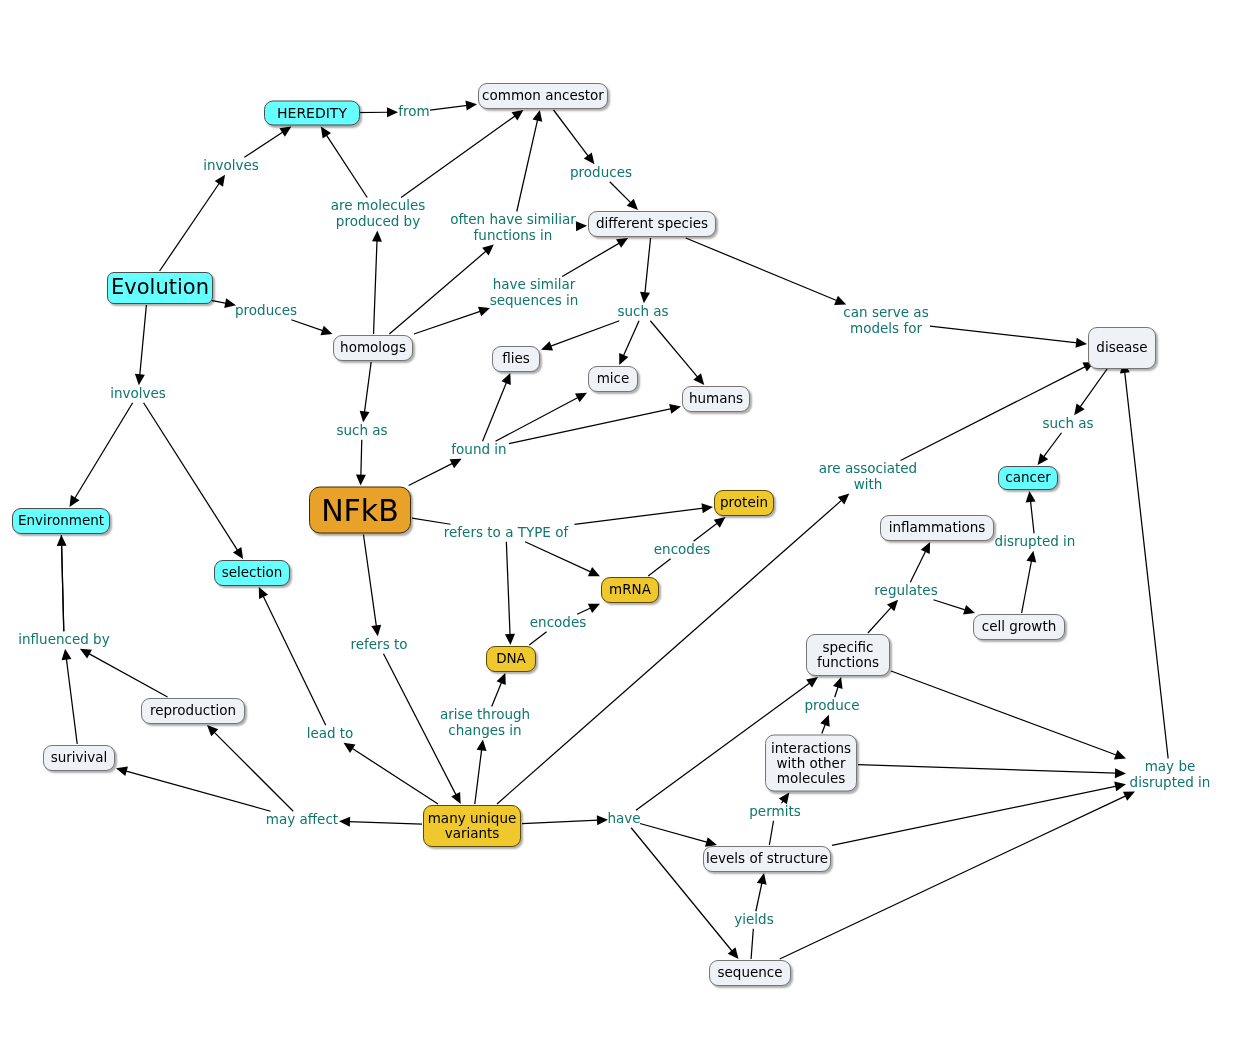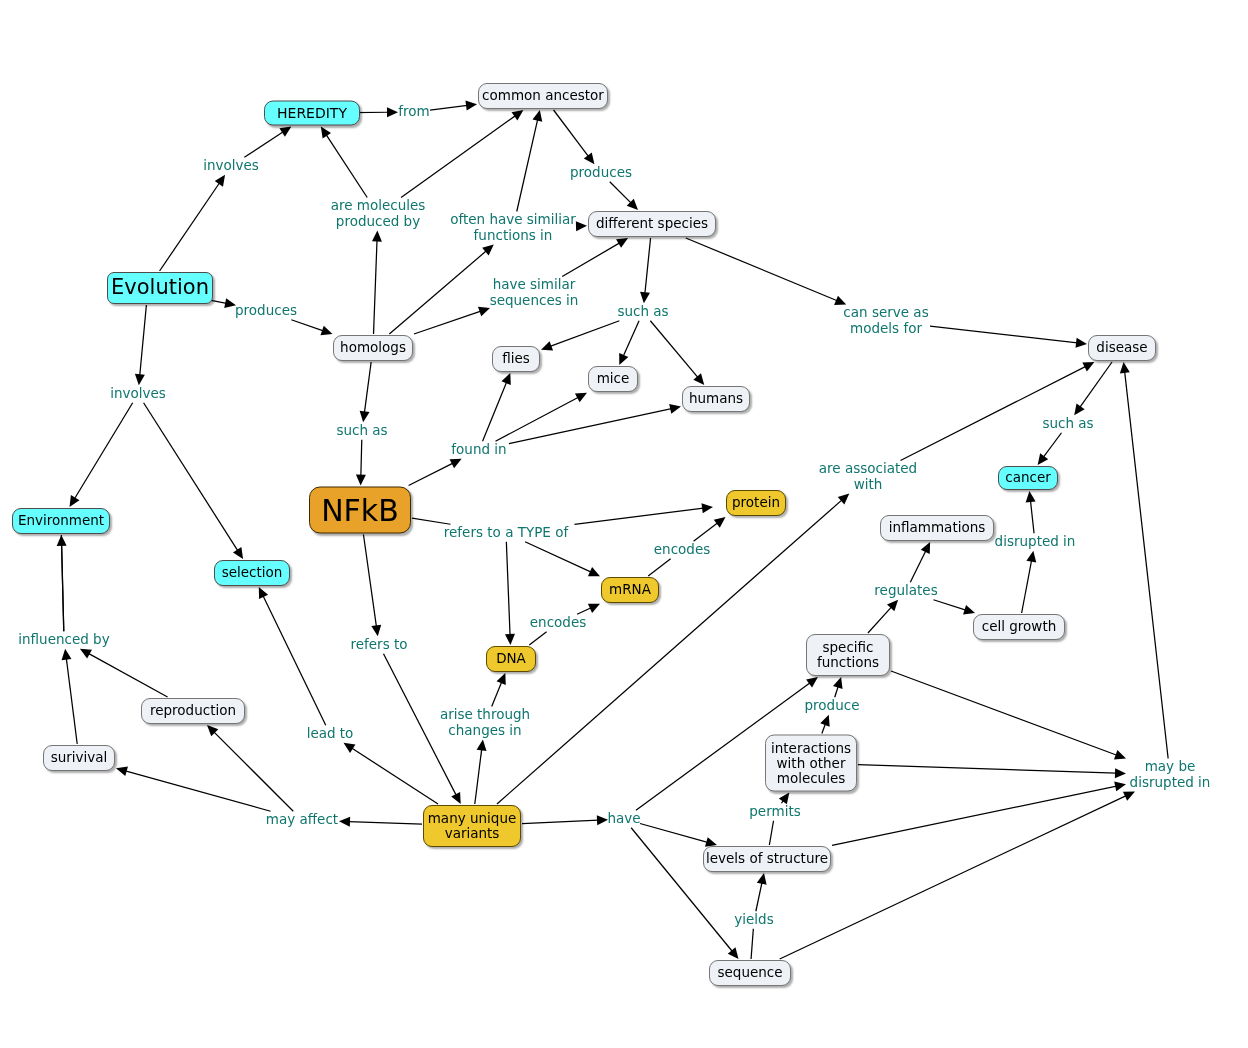--- a/index.html
+++ b/index.html
@@ -237,24 +237,24 @@
       <div class="node n-cyan n-heredity" style="left: 312px; top: 113px; width: 96px; height: 25px;">HEREDITY</div>
       <div class="node n-plain" style="left: 543px; top: 96px; width: 130px; height: 26px;">common ancestor</div>
       <div class="node n-plain" style="left: 652px; top: 224px; width: 128px; height: 26px;">different species</div>
       <div class="node n-plain" style="left: 373px; top: 348px; width: 80px; height: 26px;">homologs</div>
       <div class="node n-plain" style="left: 516px; top: 359px; width: 48px; height: 26px;">flies</div>
       <div class="node n-plain" style="left: 613px; top: 379px; width: 50px; height: 26px;">mice</div>
       <div class="node n-plain" style="left: 716px; top: 399px; width: 68px; height: 26px;">humans</div>
       <div class="node n-cyan" style="left: 61px; top: 521px; width: 98px; height: 26px;">Environment</div>
       <div class="node n-cyan" style="left: 252px; top: 573px; width: 76px; height: 26px;">selection</div>
       <div class="node n-orange" style="left: 360px; top: 510px; width: 102px; height: 47px;">NFkB</div>
-      <div class="node n-yellow" style="left: 744px; top: 503px; width: 60px; height: 26px; margin-left: 12px;">protein</div>
+      <div class="node n-yellow" style="left: 744px; top: 503px; width: 60px; height: 26px;">protein</div>
       <div class="node n-yellow" style="left: 630px; top: 590px; width: 58px; height: 26px;">mRNA</div>
       <div class="node n-yellow" style="left: 511px; top: 659px; width: 50px; height: 26px;">DNA</div>
-      <div class="node n-plain" style="left: 1122px; top: 348px; width: 68px; height: 26px;">disease</div>
+      <div class="node n-plain" style="left: 1122px; top: 348px; width: 68px; height: 42px;">disease</div>
       <div class="node n-cyan" style="left: 1028px; top: 478px; width: 60px; height: 24px;">cancer</div>
       <div class="node n-plain" style="left: 937px; top: 528px; width: 114px; height: 26px;">inflammations</div>
       <div class="node n-plain" style="left: 1019px; top: 627px; width: 92px; height: 26px;">cell growth</div>
       <div class="node n-plain" style="left: 848px; top: 655px; width: 84px; height: 42px;">specific
 functions</div>
       <div class="node n-plain" style="left: 811px; top: 763px; width: 92px; height: 57px;">interactions
 with other
 molecules</div>
       <div class="node n-plain" style="left: 193px; top: 711px; width: 104px; height: 26px;">reproduction</div>
       <div class="node n-plain" style="left: 79px; top: 758px; width: 72px; height: 26px;">surivival</div>

